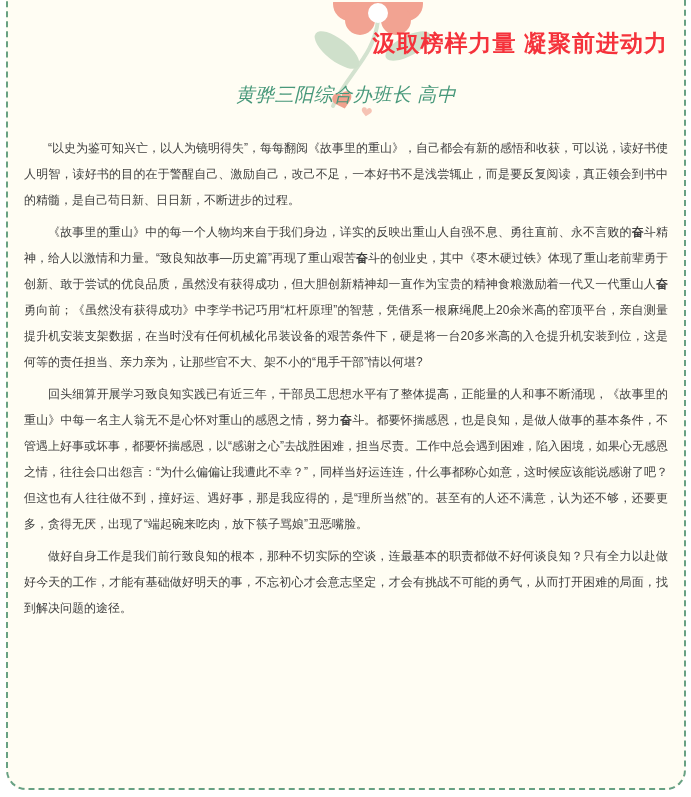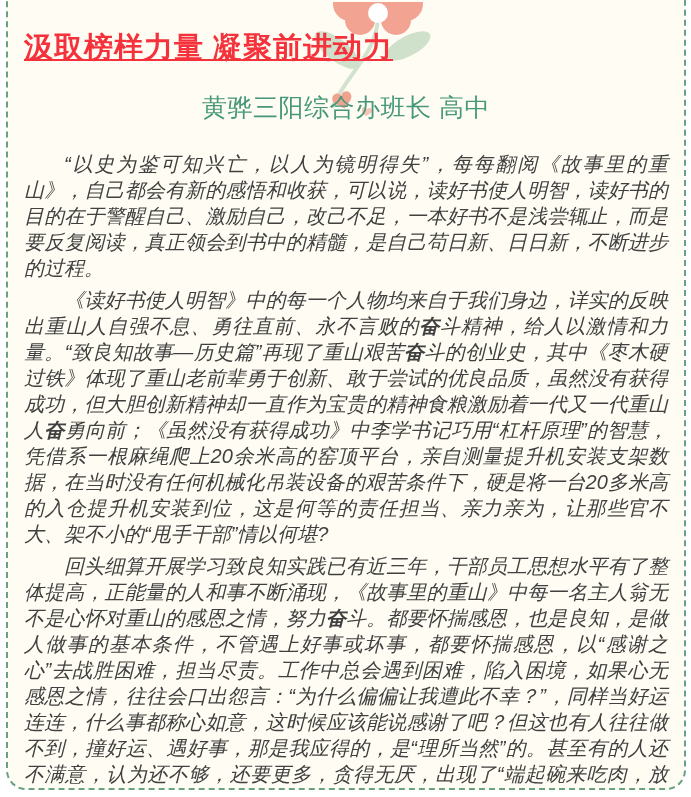--- a/index.html
+++ b/index.html
@@ -32,41 +32,40 @@
     z-index: 0;
     pointer-events: none;
   }
   .content {
     position: relative;
     z-index: 1;
     padding: 0 16px;
   }
   .title {
     margin: 40px 0 0 0;
-    text-align: left;
-    font-size: 29px;
+    text-align: right;
+    font-size: 23px;
     font-weight: bold;
     letter-spacing: 1px;
     color: var(--title, #f5323b);
-    text-decoration: underline;
   }
   .byline {
     margin-top: 23px;
     text-align: center;
-    font-size: 25px;
+    font-size: 19px;
     letter-spacing: 0.5px;
     color: var(--byline, #47987a);
+    font-style: italic;
   }
   .article {
     margin-top: 27px;
-    font-size: 20px;
+    font-size: 12px;
     line-height: 26px;
     text-align: justify;
     color: var(--body, #404040);
-    font-style: italic;
   }
   .article p {
     margin: 0 0 6px 0;
     text-indent: 2em;
   }
   .article b { font-weight: 700; }
 </style>
 </head>
 <body>
 
@@ -96,18 +95,19 @@
     <g>
       <path transform="translate(62,104) rotate(10) scale(0.55)" fill="#f6c3b4" d="M10,6 C10,2 14,0 17,2 C20,4 20,8 17,11 L10,17 L3,11 C0,8 0,4 3,2 C6,0 10,2 10,6 Z"></path>
     </g>
   </svg>
 
   <div class="content">
     <h1 class="title">汲取榜样力量 凝聚前进动力</h1>
     <div class="byline">黄骅三阳综合办班长 高中</div>
     <div class="article">
         <p><span>“以史为鉴可知兴亡，以人为镜明得失”，每每翻阅《故事里的重山》，自己都会有新的感悟和收获，可以说，读好书使人明智，读好书的目的在于警醒自己、激励自己，改己不足，一本好书不是浅尝辄止，而是要反复阅读，真正领会到书中的精髓，是自己苟日新、日日新，不断进步的过程。</span></p>
-        <p><span>《读好书使人明智》中的每一个人物均来自于我们身边，详实的反映出重山人自强不息、勇往直前、永不言败的</span><b>奋</b><span>斗精神，给人以激情和力量。“致良知故事—历史篇”再现了重山艰苦</span><b>奋</b><span>斗的创业史，其中《枣木硬过铁》体现了重山老前辈勇于创新、敢于尝试的优良品质，虽然没有获得成功，但大胆创新精神却一直作为宝贵的精神食粮激励着一代又一代重山人</span><b>奋</b><span>勇向前；《虽然没有获得成功》中李学书记巧用“杠杆原理”的智慧，凭借系一根麻绳爬上20余米高的窑顶平台，亲自测量提升机安装支架数据，在当时没有任何机械化吊装设备的艰苦条件下，硬是将一台20多米高的入仓提升机安装到位，这是何等的责任担当、亲力亲为，让那些官不大、架不小的“甩手干部”情以何堪?</span></p>
+        <p><span>《故事里的重山》中的每一个人物均来自于我们身边，详实的反映出重山人自强不息、勇往直前、永不言败的</span><b>奋</b><span>斗精神，给人以激情和力量。“致良知故事—历史篇”再现了重山艰苦</span><b>奋</b><span>斗的创业史，其中《枣木硬过铁》体现了重山老前辈勇于创新、敢于尝试的优良品质，虽然没有获得成功，但大胆创新精神却一直作为宝贵的精神食粮激励着一代又一代重山人</span><b>奋</b><span>勇向前；《虽然没有获得成功》中李学书记巧用“杠杆原理”的智慧，凭借系一根麻绳爬上20余米高的窑顶平台，亲自测量提升机安装支架数据，在当时没有任何机械化吊装设备的艰苦条件下，硬是将一台20多米高的入仓提升机安装到位，这是何等的责任担当、亲力亲为，让那些官不大、架不小的“甩手干部”情以何堪?</span></p>
         <p><span>回头细算开展学习致良知实践已有近三年，干部员工思想水平有了整体提高，正能量的人和事不断涌现，《故事里的重山》中每一名主人翁无不是心怀对重山的感恩之情，努力</span><b>奋</b><span>斗。都要怀揣感恩，也是良知，是做人做事的基本条件，不管遇上好事或坏事，都要怀揣感恩，以“感谢之心”去战胜困难，担当尽责。工作中总会遇到困难，陷入困境，如果心无感恩之情，往往会口出怨言：“为什么偏偏让我遭此不幸？”，同样当好运连连，什么事都称心如意，这时候应该能说感谢了吧？但这也有人往往做不到，撞好运、遇好事，那是我应得的，是“理所当然”的。甚至有的人还不满意，认为还不够，还要更多，贪得无厌，出现了“端起碗来吃肉，放下筷子骂娘”丑恶嘴脸。</span></p>
+        <p><span>做好自身工作是我们前行致良知的根本，那种不切实际的空谈，连最基本的职责都做不好何谈良知？只有全力以赴做好今天的工作，才能有基础做好明天的事，不忘初心才会意志坚定，才会有挑战不可能的勇气，从而打开困难的局面，找到解决问题的途径。</span></p>
       </div>
   </div>
 
 </div>
 
 </body></html>

